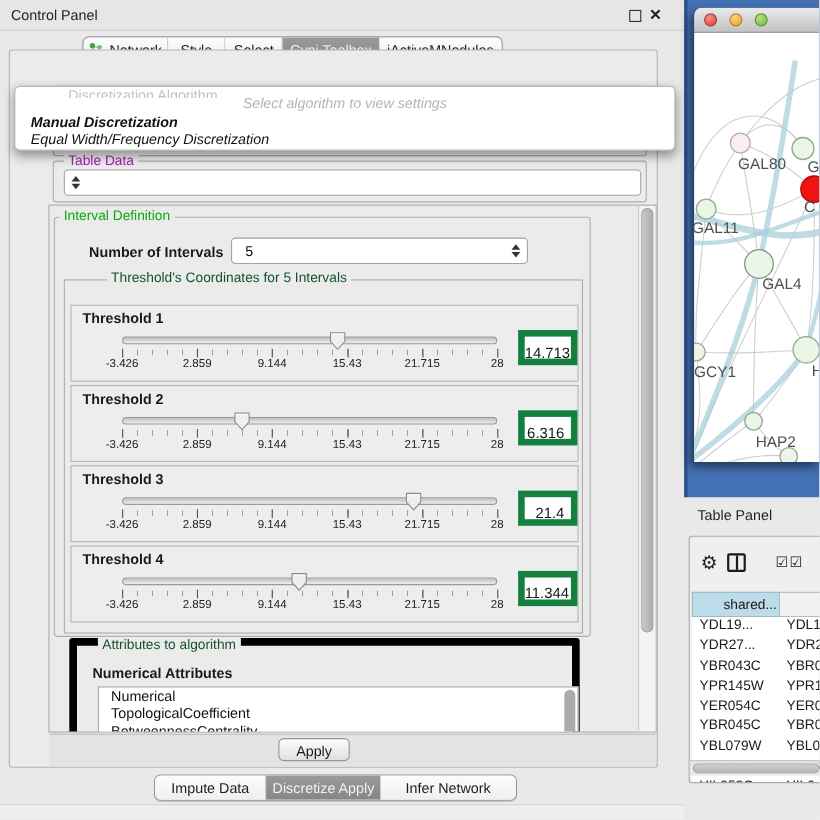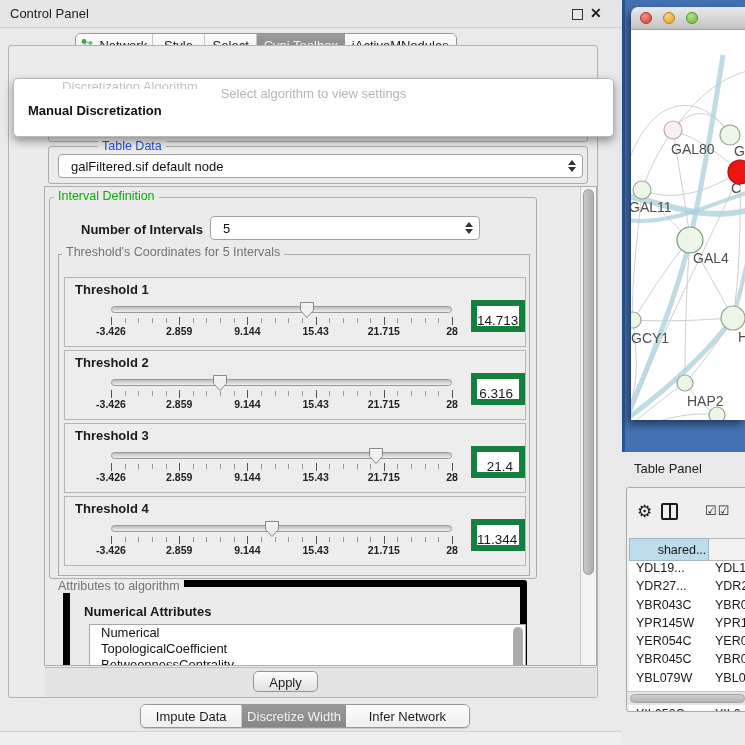--- a/index.html
+++ b/index.html
@@ -29,36 +29,36 @@
   #bottom-tabs .seg:nth-child(2){ width:104px; }
   #bottom-tabs .seg:nth-child(3){ width:124px; }
   .tab-icon { width:14px; height:14px; margin-right:5px; }
 
   
   #outer-box { left:8px; top:45px; width:590px; height:653px; background:#EBEBEB; border:1px solid #B3B3B3; border-radius:3px; }
 
   .group { border:1px solid #ADADAD; border-radius:3px; }
   .group-label { position:absolute; background:#EBEBEB; padding:0 4px; font-size:12.5px; }
   .lbl-green { color:#0AAB0A; }
-  .lbl-blue { color:#737373; }
-  .lbl-black { color:#1d4ed8;margin-left:40px; }
+  .lbl-blue { color:#14532d;margin-left:35px; }
+  .lbl-black { color:#a21caf; }
 
   
   .combo { background:#FFFFFF; border:1px solid #A3A3A3; border-radius:4px; display:flex; align-items:center; position:absolute; }
   .combo .val { flex:1; padding-left:12px; font-size:13px; color:#111; white-space:nowrap; overflow:hidden; }
   .stepper { width:20px; display:flex; flex-direction:column; align-items:center; justify-content:center; gap:2px; }
   .tri-up { width:0; height:0; border-left:4px solid transparent; border-right:4px solid transparent; border-bottom:5px solid #333; }
   .tri-dn { width:0; height:0; border-left:4px solid transparent; border-right:4px solid transparent; border-top:5px solid #333; }
 
   
   #algo-combo { left:58px; top:94px; width:530px; height:24px; box-shadow:0 0 0 3px #6FA7E6; z-index:1; }
   #disc-group { left:48px; top:78px; width:540px; height:64px; z-index:0; }
 
   
-  #algo-popup { left:13px; top:78px; width:601px; height:59px; background:#FFFFFF; border:1px solid #B9B9B9; border-radius:5px; box-shadow:0 4px 10px rgba(0,0,0,.4); z-index:5; }
+  #algo-popup { left:13px; top:78px; width:601px; height:59px; background:#FFFFFF; border:1px solid #B9B9B9; border-radius:5px; box-shadow:0 4px 10px rgba(0,0,0,.4); z-index:5;font-style:italic; }
   #ghost-label { left:62px; top:79px; height:10px; overflow:hidden; color:#C2C2C2; font-size:13px; z-index:6; white-space:nowrap; }
   #popup-placeholder { left:0; top:7px; width:100%; text-align:center; color:#B5B5B5; font-size:13px; }
   .popup-opt { left:14px; font-size:13px; color:#111; white-space:nowrap; }
   #popup-opt0 { top:24px; font-weight:bold; }
   #popup-opt1 { top:40px; }
 
   
   #td-group { left:48px; top:146px; width:540px; height:38px; }
   #td-label { left:58px; top:139px; }
   #td-combo { left:58px; top:154px; width:525px; height:24px; }
@@ -76,21 +76,21 @@
   #thr-group { position:absolute; left:8px; top:56px; width:472px; height:322px; border:1px solid #ABABAB; }
   #thr-label { left:62px; top:245px; z-index:2; }
 
   .thr-row { position:absolute; left:5px; width:462px; height:70px; border:1px solid #B5B5B5; background:#EDEDED; }
   .thr-row .t-label { position:absolute; left:10px; top:4px; font-weight:bold; font-size:13px; }
   .slider-zone { position:absolute; left:46px; top:0; width:341px; height:70px; }
   .track { position:absolute; left:0; top:28px; width:341px; height:7px; border-radius:4px; background:linear-gradient(#BDBDBD,#EFEFEF); border:1px solid #9A9A9A; }
   .handle { position:absolute; top:23px; width:16px; height:18px; }
   .ticks { position:absolute; left:0; top:40px; width:341px; height:5px; background:repeating-linear-gradient(90deg,#9A9A9A 0,#9A9A9A 1px,transparent 1px,transparent 4%); }
   .majtick { position:absolute; top:39px; width:1px; height:8px; background:#555; }
-  .scale-lbl { position:absolute; top:47px; font-size:10.5px; font-weight:bold; color:#222; transform:translateX(-50%); white-space:nowrap; }
+  .scale-lbl { position:absolute; top:47px; font-size:10.5px; font-weight:normal; color:#222; transform:translateX(-50%); white-space:nowrap; }
   .t-value { position:absolute; left:406px; top:22px; width:54px; height:32px; background:#FFFFFF; border:6px solid #15803d; font-size:13.5px; text-align:right; padding:7px 6px 0 0; }
 
   
   #attr-group { position:absolute; left:18px; top:393px; width:464px; height:120px; border:7px solid #000000; border-radius:3px; }
   #attr-label { left:54px; top:579px; z-index:2; }
   #num-attr { position:absolute; left:14px; top:17px; font-weight:bold; font-size:13px; }
   #attr-list { position:absolute; left:19px; top:37px; width:437px; height:80px; background:#FFFFFF; border:1px solid #A6A6A6; overflow:hidden; }
   #attr-list .item { padding-left:11px; font-size:13px; line-height:16px; color:#111; white-space:nowrap; }
   #attr-list .lthumb { position:absolute; right:2px; top:2px; width:10px; height:58px; background:#ABABAB; border-radius:5px; }
 
@@ -172,27 +172,27 @@
   <div class="val"></div>
   <div class="stepper">
       <div class="tri-up"></div>
       <div class="tri-dn"></div>
     </div>
 </div>
 
 <div class="abs" id="algo-popup">
   <div class="abs" id="popup-placeholder">Select algorithm to view settings</div>
   <div class="abs popup-opt" id="popup-opt0">Manual Discretization</div>
+  <div class="abs popup-opt" id="popup-opt1">Equal Width/Frequency Discretization</div>
 </div>
 <div class="abs" id="ghost-label">Discretization Algorithm</div>
 
 <div class="abs group" id="td-group"></div>
 <div class="abs group-label lbl-black" id="td-label">Table Data</div>
 <div class="abs combo" id="td-combo">
-  <div class="val">galFiltered.sif default node</div>
   <div class="stepper">
       <div class="tri-up"></div>
       <div class="tri-dn"></div>
     </div>
 </div>
 
 <div class="abs" id="scrollwrap">
   <div id="interval-group">
     <div id="noi-label">Number of Intervals</div>
     <div class="combo" id="noi-combo">
@@ -325,21 +325,21 @@
 <div class="abs group-label lbl-blue" id="attr-label">Attributes to algorithm</div>
 
 <div class="abs" id="apply-band"></div>
 <div class="abs" id="apply-btn">Apply</div>
 
 <div class="abs segbar" id="bottom-tabs">
   <div class="seg">
       <span>Impute Data</span>
     </div>
   <div class="seg sel">
-      <span>Discretize Width</span>
+      <span>Discretize Apply</span>
     </div>
   <div class="seg">
       <span>Infer Network</span>
     </div>
 </div>
 <div class="abs" id="bottom-strip"></div>
 
 <div class="abs" id="desktop"></div>
 <div class="abs" id="desktop-edge"></div>
 

